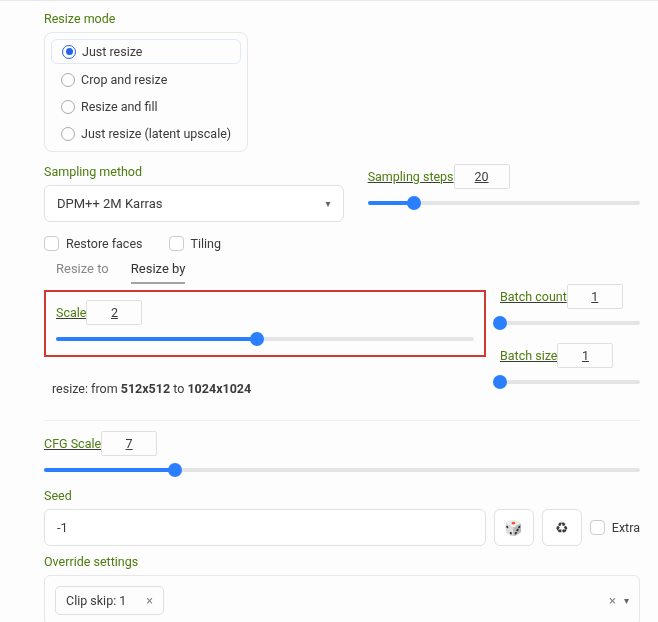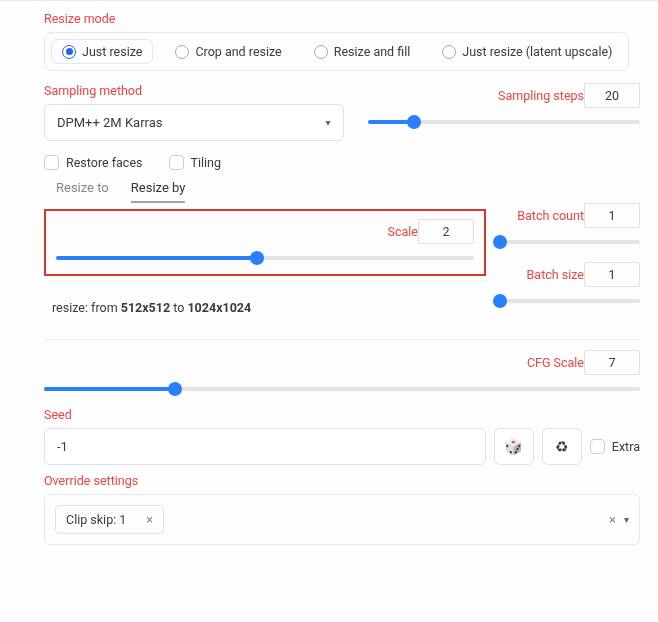--- a/index.html
+++ b/index.html
@@ -4,22 +4,22 @@
 <style>
   * { box-sizing: border-box; margin: 0; padding: 0; }
   body {
     font-family: -apple-system, BlinkMacSystemFont, "Segoe UI", Roboto, Arial, sans-serif;
     font-size: 13px;
     color: #3b3b3b;
     background: #fdfdfd;
     width: 658px;
   }
   .wrap { padding: 10px 18px 18px 44px; border-top: 1px solid #e5e7eb; }
-  .label { color: #ef4444; font-size: 12.5px; margin-bottom: 6px; }
-  .radio-row { display: flex; gap: 12px; margin: 6px 0 12px; border: 1px solid #e5e7eb; border-radius: 8px; padding: 6px; width: fit-content; }
+  .label { color: #4d7c0f; font-size: 12.5px; margin-bottom: 6px; }
+  .radio-row { display: flex; gap: 4px; margin: 6px 0 12px; border: 1px solid #e5e7eb; border-radius: 8px; padding: 6px; width: fit-content; flex-direction: column; }
   .radio-item {
     display: flex; align-items: center; gap: 6px;
     padding: 4px 10px; border-radius: 6px;
     font-size: 12.5px; cursor: pointer;
   }
   .radio-item.sel { border: 1px solid #2563eb22; }
   .radio { width: 14px; height: 14px; border-radius: 50%; border: 1.5px solid #aaa; display: inline-flex; align-items: center; justify-content: center; }
   .radio.sel { border-color: #2563eb; }
   .radio.sel::after { content: ""; width: 7px; height: 7px; border-radius: 50%; background: #2563eb; }
   .row { display: flex; gap: 24px; }
@@ -30,21 +30,21 @@
     display: flex; justify-content: space-between; align-items: center; cursor: pointer;
   }
   .caret { font-size: 10px; color: #666; }
   .checks { display: flex; gap: 26px; margin: 14px 0 10px; }
   .check-item { display: flex; align-items: center; gap: 7px; font-size: 12.5px; cursor: pointer; }
   .chk { width: 15px; height: 15px; border: 1.5px solid #ccc; border-radius: 4px; background: #fff; }
   .tabs { display: flex; gap: 22px; margin: 10px 0 0; padding-left: 12px; }
   .tab { padding-bottom: 6px; font-size: 13px; color: #888; cursor: pointer; }
   .tab.active { color: #333; border-bottom: 2px solid #a3a3a3; }
   .slider-block { margin-top: 10px; }
-  .slider-head { display: flex; justify-content: flex-end; align-items: center; margin-bottom: 6px; }
+  .slider-head { display: flex; justify-content: flex-start; align-items: center; margin-bottom: 6px; text-decoration: underline; }
   .valbox { border: 1px solid #e0e0e0; border-radius: 2px; padding: 4px 18px; font-size: 12.5px; min-width: 56px; text-align: center; }
   .slider { position: relative; height: 16px; display: flex; align-items: center; }
   .track { height: 4px; width: 100%; background: #e2e4e6; border-radius: 2px; position: relative; }
   .fill { height: 4px; background: #2b7fff; border-radius: 2px; position: absolute; left: 0; }
   .thumb { width: 14px; height: 14px; border-radius: 50%; background: #2b7fff; position: absolute; top: -5px; transform: translateX(-50%); cursor: pointer; }
   .resize-info { font-size: 12.5px; padding: 18px 0 14px 8px; }
   .hr { border-top: 1px solid #eee; margin: 10px 0; }
   .rightcol { width: 140px; }
   .redbox { border: 2px solid #cf3a2e; padding: 8px 10px; margin: 6px 0; }
   .seed-row { display: flex; gap: 8px; align-items: stretch; margin-top: 6px; }

